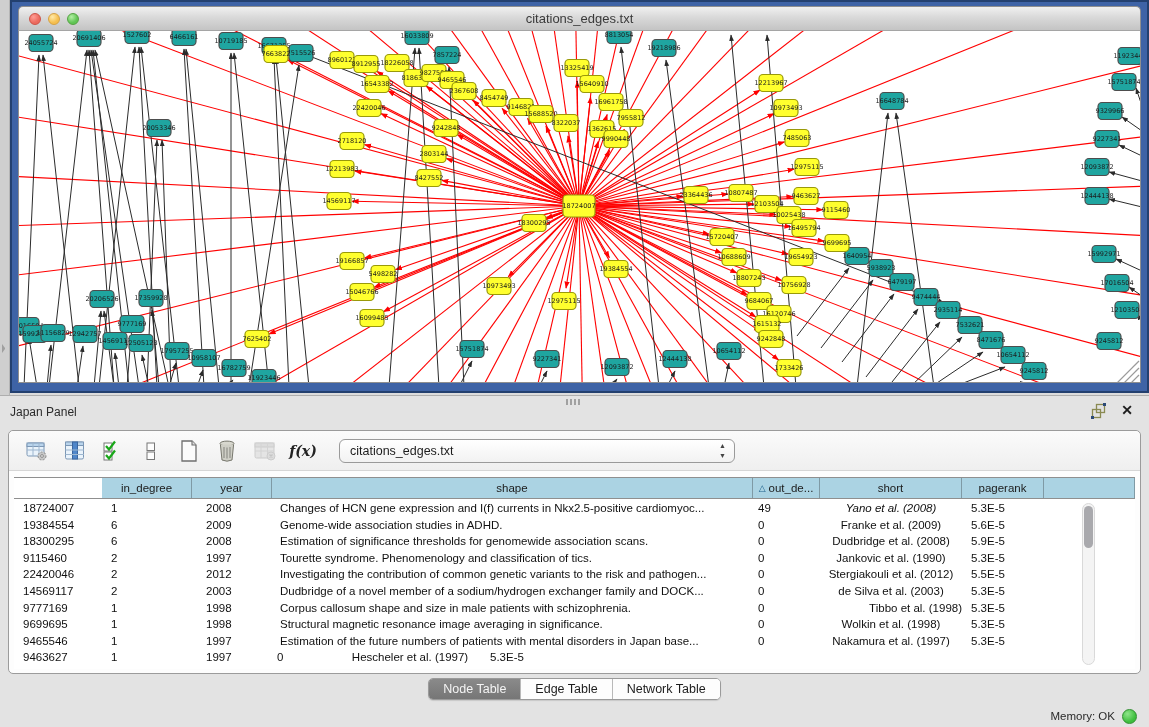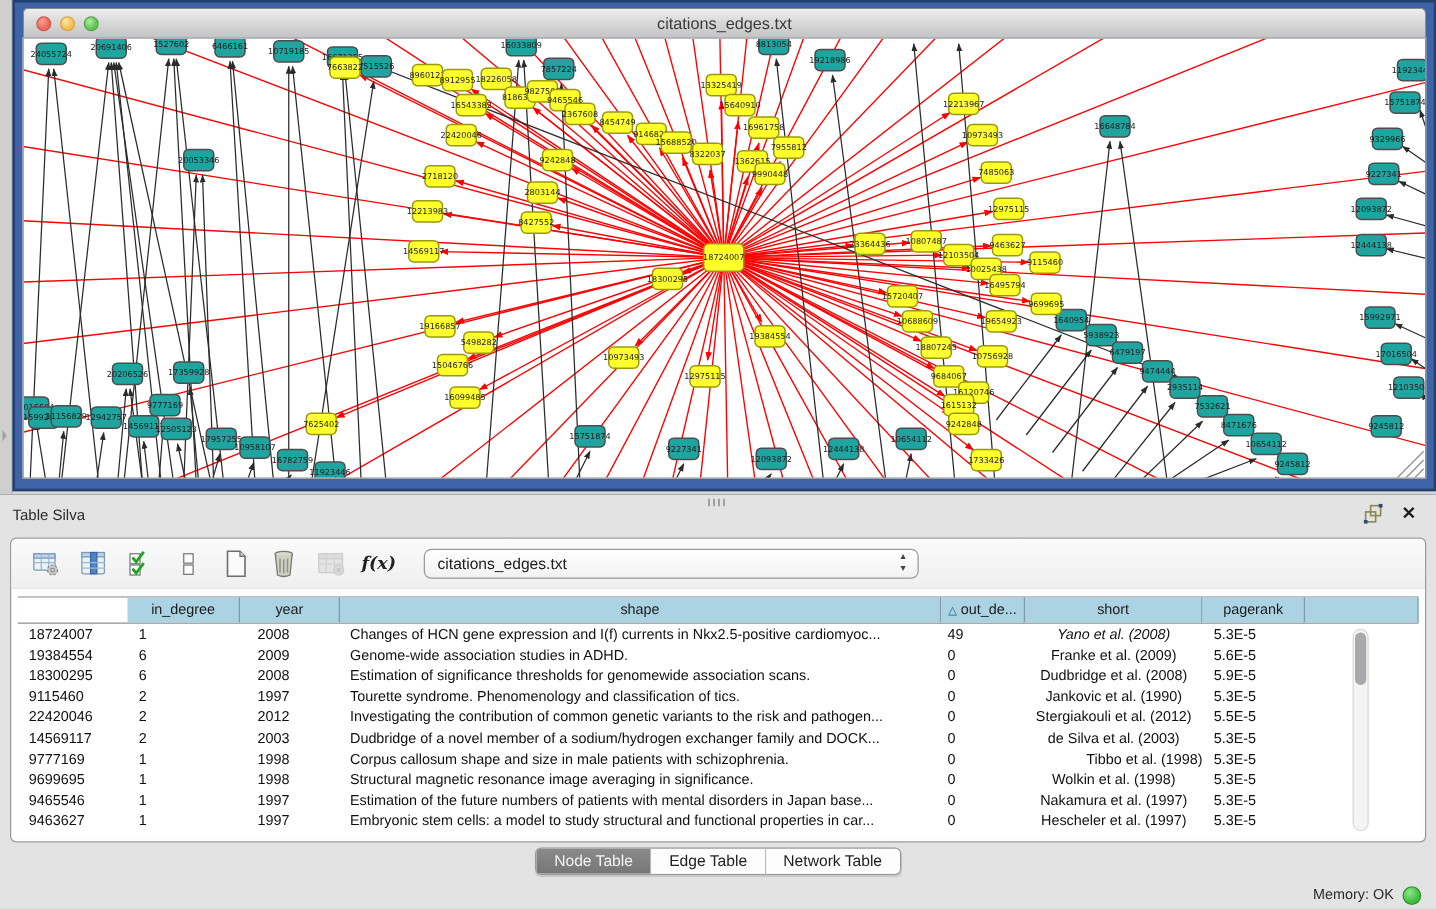--- a/index.html
+++ b/index.html
@@ -701,21 +701,21 @@
             <line x1="1105" y1="352" x2="1120" y2="337"></line>
             <line x1="1112" y1="352" x2="1120" y2="344"></line>
           </g>
         </svg>
     </div>
   </div>
 
   <div class="table-panel">
     <div class="tp-grip"></div>
     <div class="tp-header">
-      <span class="tp-title">Table Silva</span>
+      <span class="tp-title">Japan Panel</span>
       <span class="tp-float">
         <svg width="16" height="16" viewBox="0 0 16 16">
           <rect x="5.5" y="1.5" width="8" height="8" fill="none" stroke="#8a8a52" stroke-width="1.3"></rect>
           <rect x="1.5" y="6.5" width="8" height="8" fill="none" stroke="#8a8a52" stroke-width="1.3"></rect>
           <rect x="12" y="0" width="3" height="3" fill="#2c4a78"></rect>
           <rect x="0" y="13" width="3" height="3" fill="#2c4a78"></rect>
         </svg>
       </span>
       <span class="tp-close">✕</span>
     </div>
@@ -887,21 +887,20 @@
               <div class="td c2" style="width: 80px;">1997</div>
               <div class="td c3" style="width: 481px;">Estimation of the future numbers of patients with mental disorders in Japan base...</div>
               <div class="td c4" style="width: 67px;">0</div>
               <div class="td c5" style="width: 142px;">Nakamura et al. (1997)</div>
               <div class="td c6" style="width: 82px;">5.3E-5</div>
             </div>
             <div class="tr">
               <div class="td c0" style="width: 88px;">9463627</div>
               <div class="td c1" style="width: 90px;">1</div>
               <div class="td c2" style="width: 80px;">1997</div>
-              <div class="td c3" style="width: 481px;">Embryonic stem cells: a model to study structural and functional properties in car...</div>
               <div class="td c4" style="width: 67px;">0</div>
               <div class="td c5" style="width: 142px;">Hescheler et al. (1997)</div>
               <div class="td c6" style="width: 82px;">5.3E-5</div>
             </div>
           </div>
         <div class="vscroll">
           <div class="vthumb"></div>
         </div>
       </div>
     </div>

